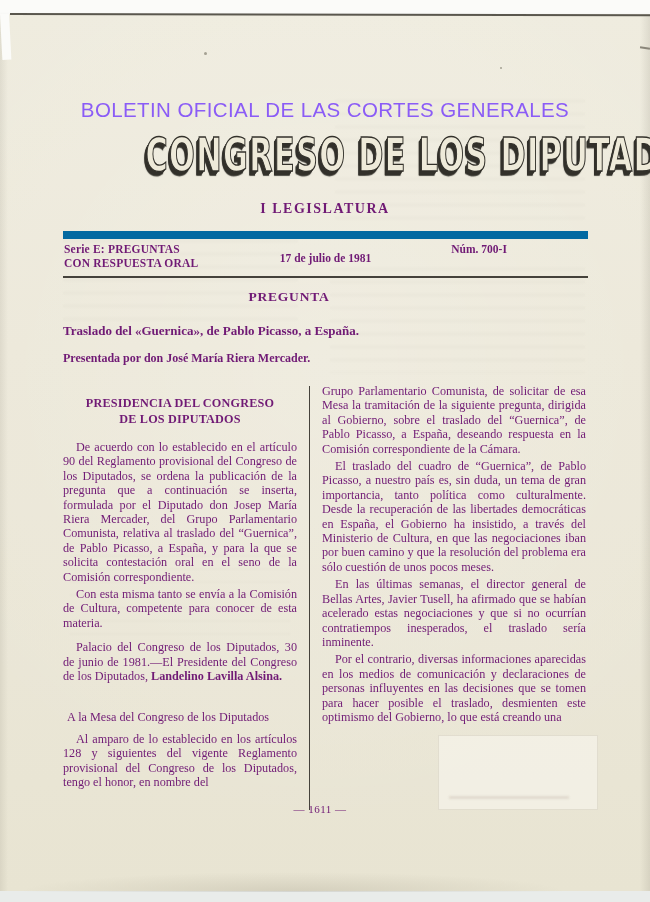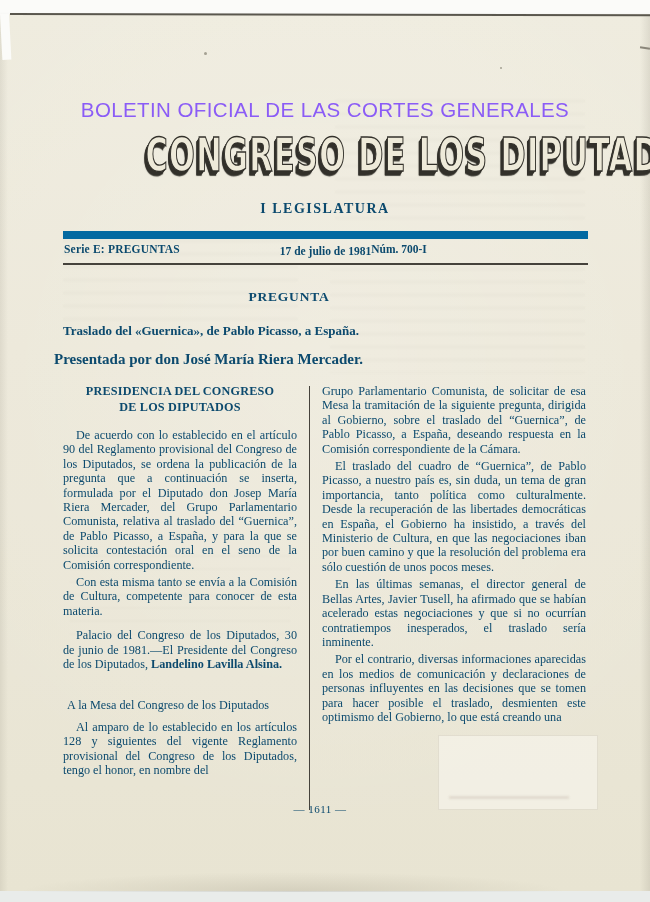--- a/index.html
+++ b/index.html
@@ -51,21 +51,21 @@
     background:rgba(250,248,240,.55);
     border:1px solid rgba(160,150,125,.20);
     filter:blur(.4px);pointer-events:none;
   }
   .stamp-bleed i{
     position:absolute;left:10px;bottom:10px;width:120px;height:3px;
     background:rgba(150,120,110,.18);filter:blur(1px);display:block;
   }
 
   
-  .ink{color:#0c4a6e;}
+  .ink{color:#701a75;}
   .masthead{
     position:absolute;left:0;top:98px;width:650px;text-align:center;
     font-family:"Liberation Sans", sans-serif;font-size:20.5px;font-weight:normal;
     color:#8b5cf6;letter-spacing:.4px;white-space:nowrap;
   }
   .bigtitle-wrap{position:absolute;left:0;top:130px;width:650px;text-align:center;white-space:nowrap;}
   .bigtitle{
     display:inline-block;
     font-family:"DejaVu Sans", sans-serif;font-weight:bold;font-size:46px;line-height:1.1;
     letter-spacing:2px;color:#eeead9;
@@ -80,36 +80,36 @@
     font-size:14px;font-weight:bold;letter-spacing:1.5px;
   }
   .info-bar{
     position:absolute;left:63px;top:231px;width:523px;
     border-top:8px solid #0369a1;border-bottom:2px solid #45423b;
     padding:4px 1px 6px 1px;display:flex;align-items:stretch;
     font-size:11.5px;font-weight:bold;
   }
   .info-left{flex:1;line-height:13.5px;letter-spacing:.2px;}
   .info-center{align-self:center;padding-top:2px;}
-  .info-right{flex:1;text-align:left;align-self:flex-start;}
+  .info-right{flex:1;text-align:center;align-self:flex-start;}
   .section-heading{
     position:absolute;left:0;top:289px;width:578px;text-align:center;
     font-size:13.5px;font-weight:bold;letter-spacing:.8px;
   }
   .subject{position:absolute;left:63px;top:323px;width:523px;font-size:13px;font-weight:bold;}
-  .presenter{position:absolute;left:54px;top:351px;width:523px;font-size:15px;font-weight:bold;}
+  .presenter{position:absolute;left:63px;top:351px;width:523px;font-size:12px;font-weight:bold;}
 
   .col{position:absolute;top:384px;font-size:12.2px;line-height:14.4px;text-align:justify;}
   .col-left{left:63px;width:234px;}
   .col-right{left:322px;width:264px;}
   .col p{margin:0 0 3px 0;text-indent:13px;}
   .col p.noindent{text-indent:0;}
   .presidency{
     font-size:12.2px;font-weight:bold;text-align:center;line-height:15.5px;
-    margin:0 0 13px 0;letter-spacing:.2px;
+    margin:12px 0 13px 0;letter-spacing:.2px;
   }
   .sig{margin-top:10px !important;}
   .salutation{margin-top:26px !important;text-indent:4px !important;text-align:left;}
   .after-salutation{margin-top:8px !important;}
   .bold{font-weight:bold;}
   .divider{position:absolute;left:309px;top:386px;width:1px;height:424px;background:#45423b;}
   .page-number{
     position:absolute;left:10px;top:803px;width:620px;text-align:center;
     font-size:11px;letter-spacing:.5px;
   }
@@ -141,20 +141,21 @@
 
   <div class="bigtitle-wrap">
     <span class="bigtitle">CONGRESO DE LOS DIPUTADOS</span>
   </div>
 
   <div class="legislature ink">I LEGISLATURA</div>
 
   <div class="info-bar ink">
     <div class="info-left">
       <div>Serie E: PREGUNTAS</div>
+      <div>CON RESPUESTA ORAL</div>
     </div>
     <div class="info-center">17 de julio de 1981</div>
     <div class="info-right">Núm. 700-I</div>
   </div>
 
   <div class="section-heading ink">PREGUNTA</div>
   <div class="subject ink">Traslado del «Guernica», de Pablo Picasso, a España.</div>
   <div class="presenter ink">Presentada por don José María Riera Mercader.</div>
 
   <div class="col col-left ink">

